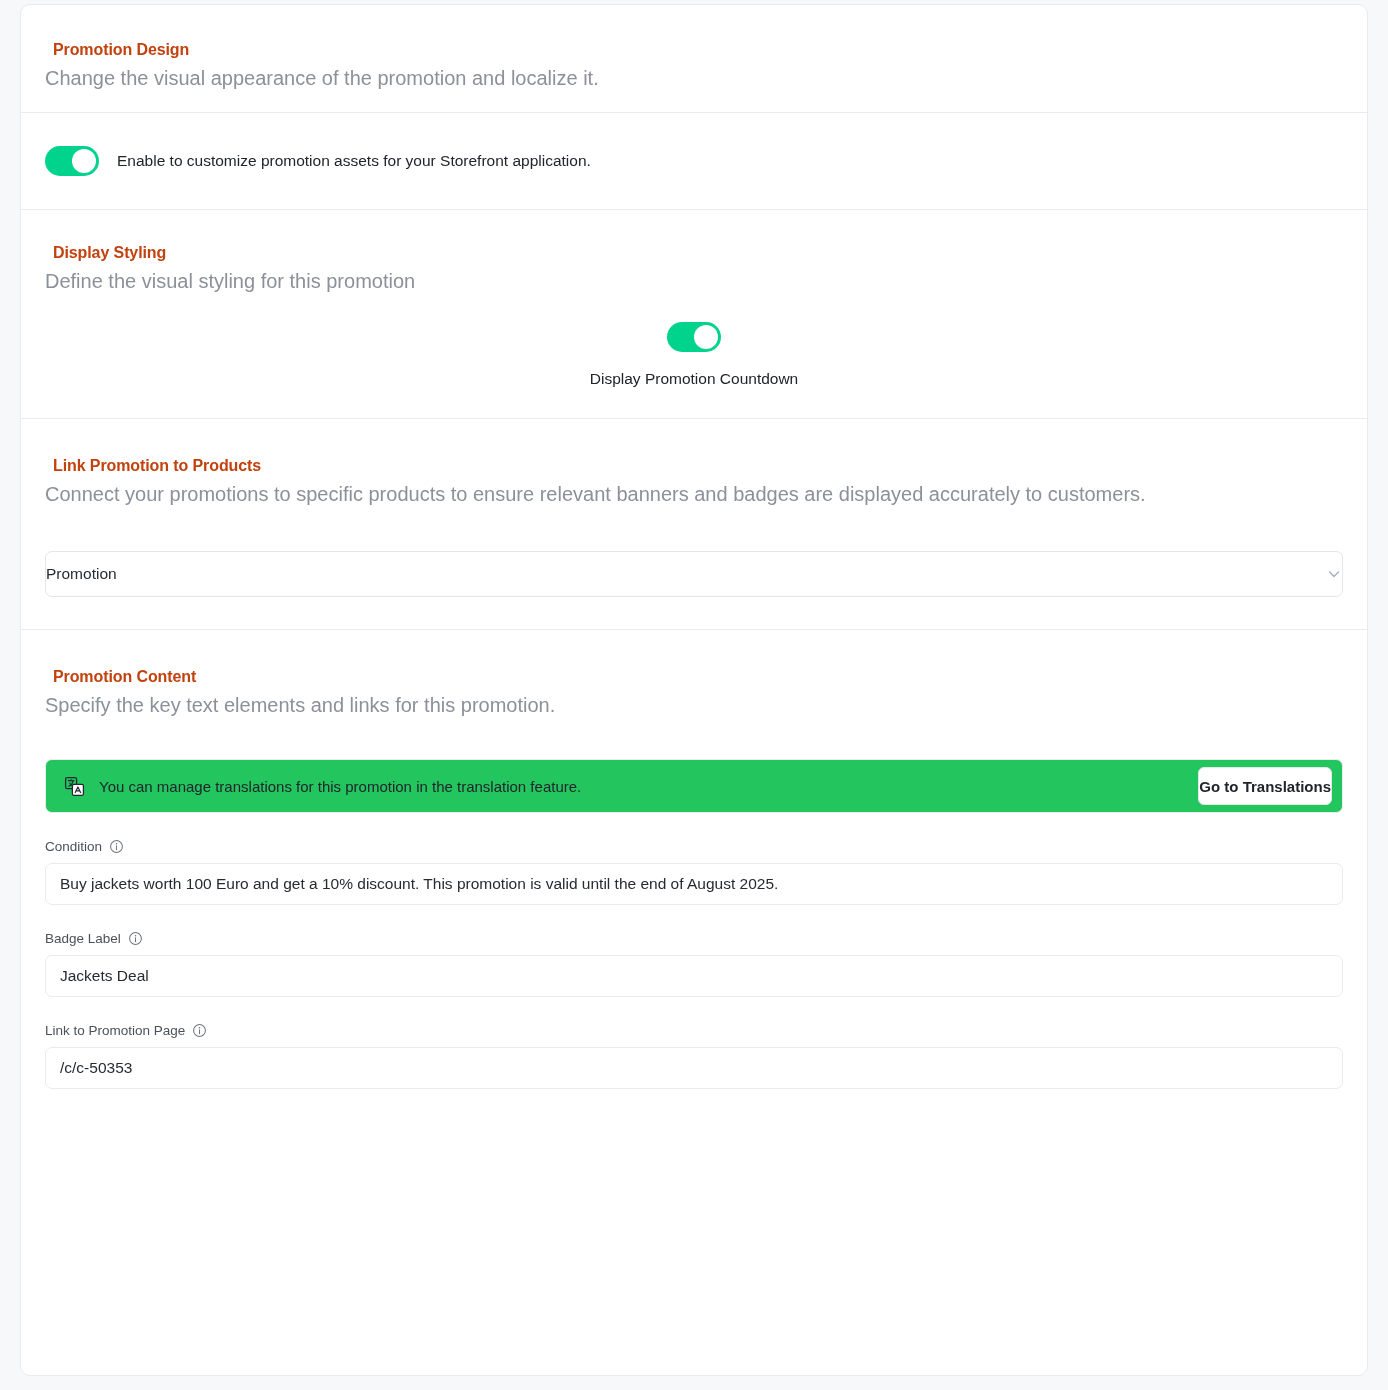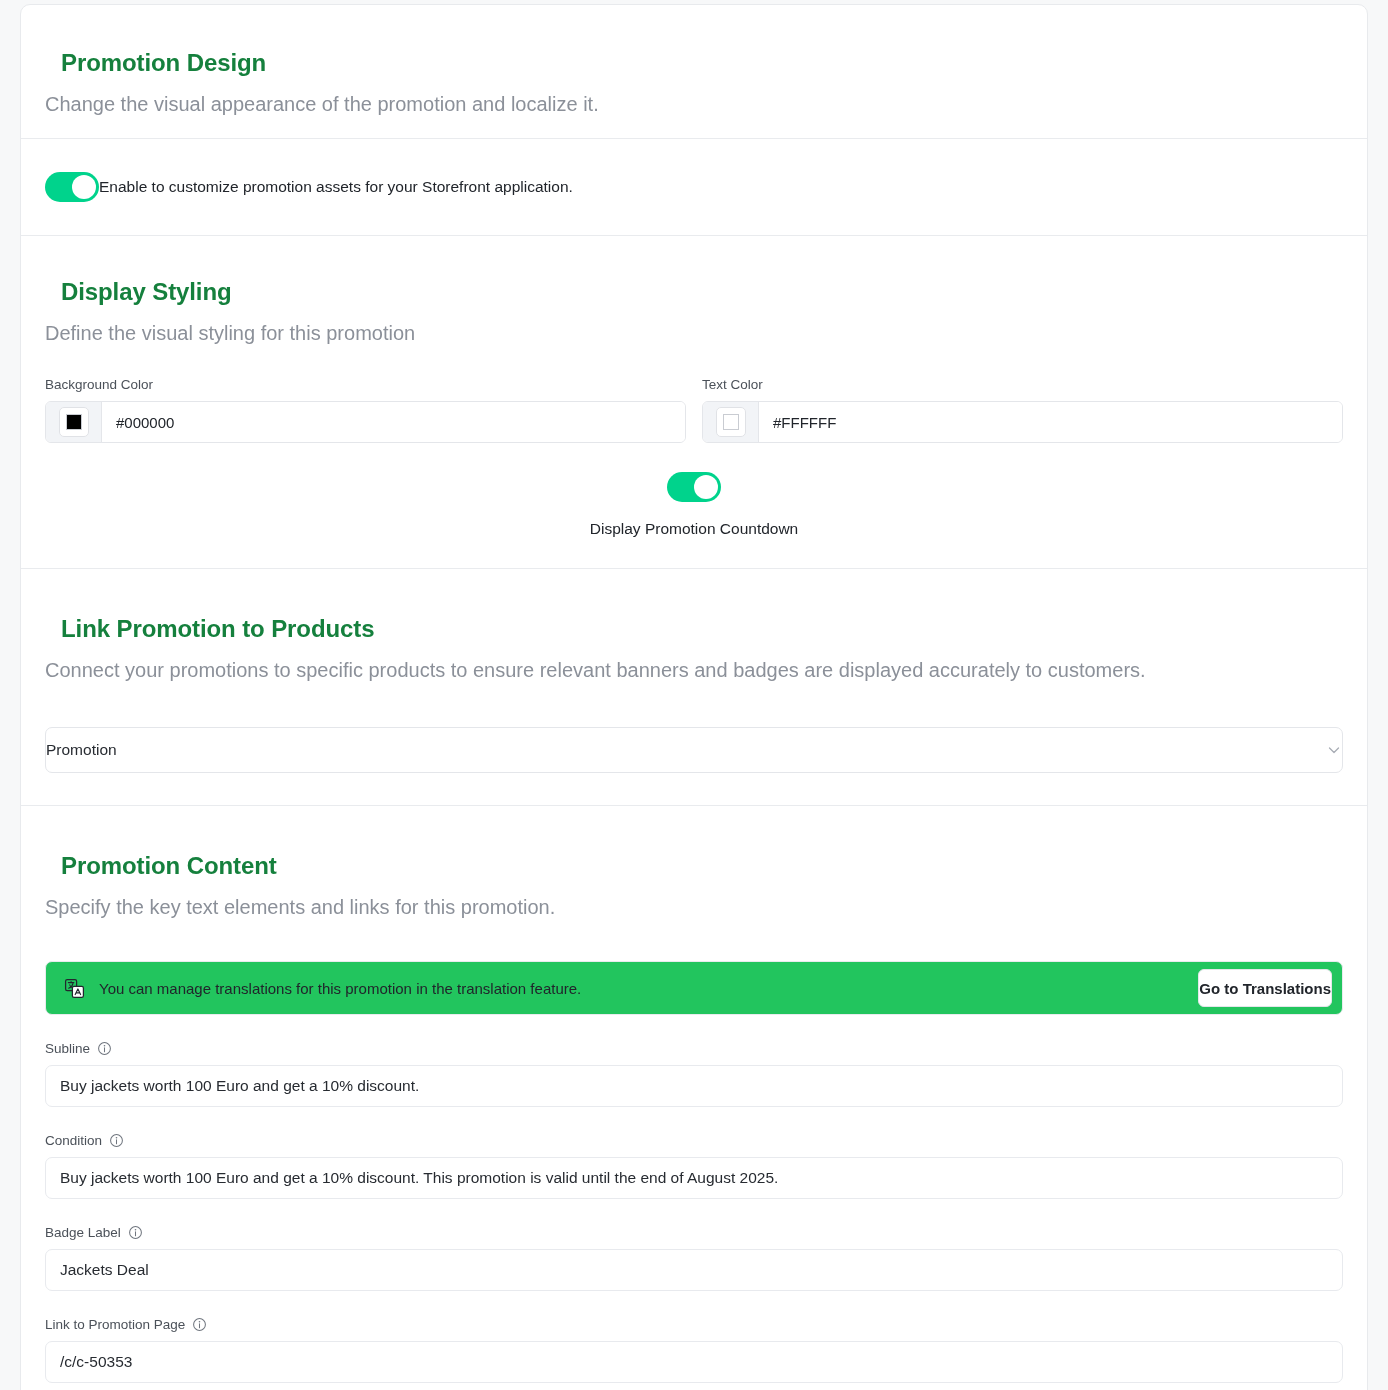--- a/index.html
+++ b/index.html
@@ -27,40 +27,41 @@
     border-radius: 10px;
     overflow: hidden;
   }
   .divider {
     height: 1px;
     background: #E9EBEE;
     width: 100%;
   }
 
   .sec-title {
-    font-size: 24px;
+    font-size: 16px;
     font-weight: 700;
-    color: #15803d;
+    color: #c2410c;
     letter-spacing: -0.1px;
-    margin: 16px;
+    margin: 8px;
   }
   .sec-sub {
     font-size: 20px;
     color: #8B9099;
     margin: 6px 0 0 0;
     font-weight: 400;
   }
 
   
   .block-header { padding: 28px 24px 22px 24px; }
 
   
   .toggle-row {
     display: flex;
     align-items: center;
+    gap: 18px;
     padding: 33px 24px 33px 24px;
   }
   .switch {
     width: 54px; height: 30px;
     border-radius: 15px;
     background: #00D38C;
     position: relative;
     flex: 0 0 auto;
     cursor: pointer;
   }
@@ -235,45 +236,20 @@
       </div>
       <span class="toggle-label">Enable to customize promotion assets for your Storefront application.</span>
     </div>
 
     <div class="divider"></div>
 
     <div class="block-visual">
       <h2 class="sec-title">Display Styling</h2>
       <p class="sec-sub">Define the visual styling for this promotion</p>
 
-      <div class="field-grid">
-        <div class="field-col">
-          <div class="field-label">Background Color</div>
-          <div class="color-input">
-            <div class="color-prefix">
-              <div class="swatch-btn">
-                <div class="swatch" style="background:#000000;"></div>
-              </div>
-            </div>
-            <div class="color-value">#000000</div>
-          </div>
-        </div>
-
-        <div class="field-col">
-          <div class="field-label">Text Color</div>
-          <div class="color-input">
-            <div class="color-prefix">
-              <div class="swatch-btn">
-                <div class="swatch" style="background:#FFFFFF;"></div>
-              </div>
-            </div>
-            <div class="color-value">#FFFFFF</div>
-          </div>
-        </div>
-      </div>
 
       <div class="toggle-row-inline">
         <div class="switch">
           <div class="knob"></div>
         </div>
         <span class="toggle-label">Display Promotion Countdown</span>
       </div>
     </div>
 
     <div class="divider"></div>
@@ -307,33 +283,20 @@
             <rect x="1.6" y="1.6" width="11" height="11" rx="1.6" stroke="#23272E" stroke-width="1.25"></rect>
             <path d="M4.3 4.6 H9.9 M7.1 4.6 V3.4 M8.9 5.6 C8.4 8 6.6 9.6 4.6 10.2 M5.6 6.9 C6.3 8.6 7.8 9.8 9.7 10.2" stroke="#23272E" stroke-width="1.05" stroke-linecap="round"></path>
             <rect x="8.4" y="8.4" width="11" height="11" rx="1.6" fill="#FFFFFF" stroke="#23272E" stroke-width="1.25"></rect>
             <path d="M11.2 16.6 L13.9 10.9 L16.6 16.6 M12.2 14.8 H15.6" stroke="#23272E" stroke-width="1.15" stroke-linecap="round" stroke-linejoin="round"></path>
           </svg>
         </span>
         <span class="notice-text">You can manage translations for this promotion in the translation feature.</span>
         <button class="btn">Go to Translations</button>
       </div>
 
-      <div class="text-field">
-        <div class="field-label">
-          <span>Subline</span>
-          <span class="info-icon">
-            <svg width="15" height="15" viewBox="0 0 16 16" fill="none">
-              <circle cx="8" cy="8" r="6.3" stroke="#6F757E" stroke-width="1.1"></circle>
-              <circle cx="8" cy="5" r="0.85" fill="#6F757E"></circle>
-              <path d="M8 7.2 V11.4" stroke="#6F757E" stroke-width="1.1" stroke-linecap="round"></path>
-            </svg>
-          </span>
-        </div>
-        <div class="input">Buy jackets worth 100 Euro and get a 10% discount.</div>
-      </div>
 
       <div class="text-field">
         <div class="field-label">
           <span>Condition</span>
           <span class="info-icon">
             <svg width="15" height="15" viewBox="0 0 16 16" fill="none">
               <circle cx="8" cy="8" r="6.3" stroke="#6F757E" stroke-width="1.1"></circle>
               <circle cx="8" cy="5" r="0.85" fill="#6F757E"></circle>
               <path d="M8 7.2 V11.4" stroke="#6F757E" stroke-width="1.1" stroke-linecap="round"></path>
             </svg>

